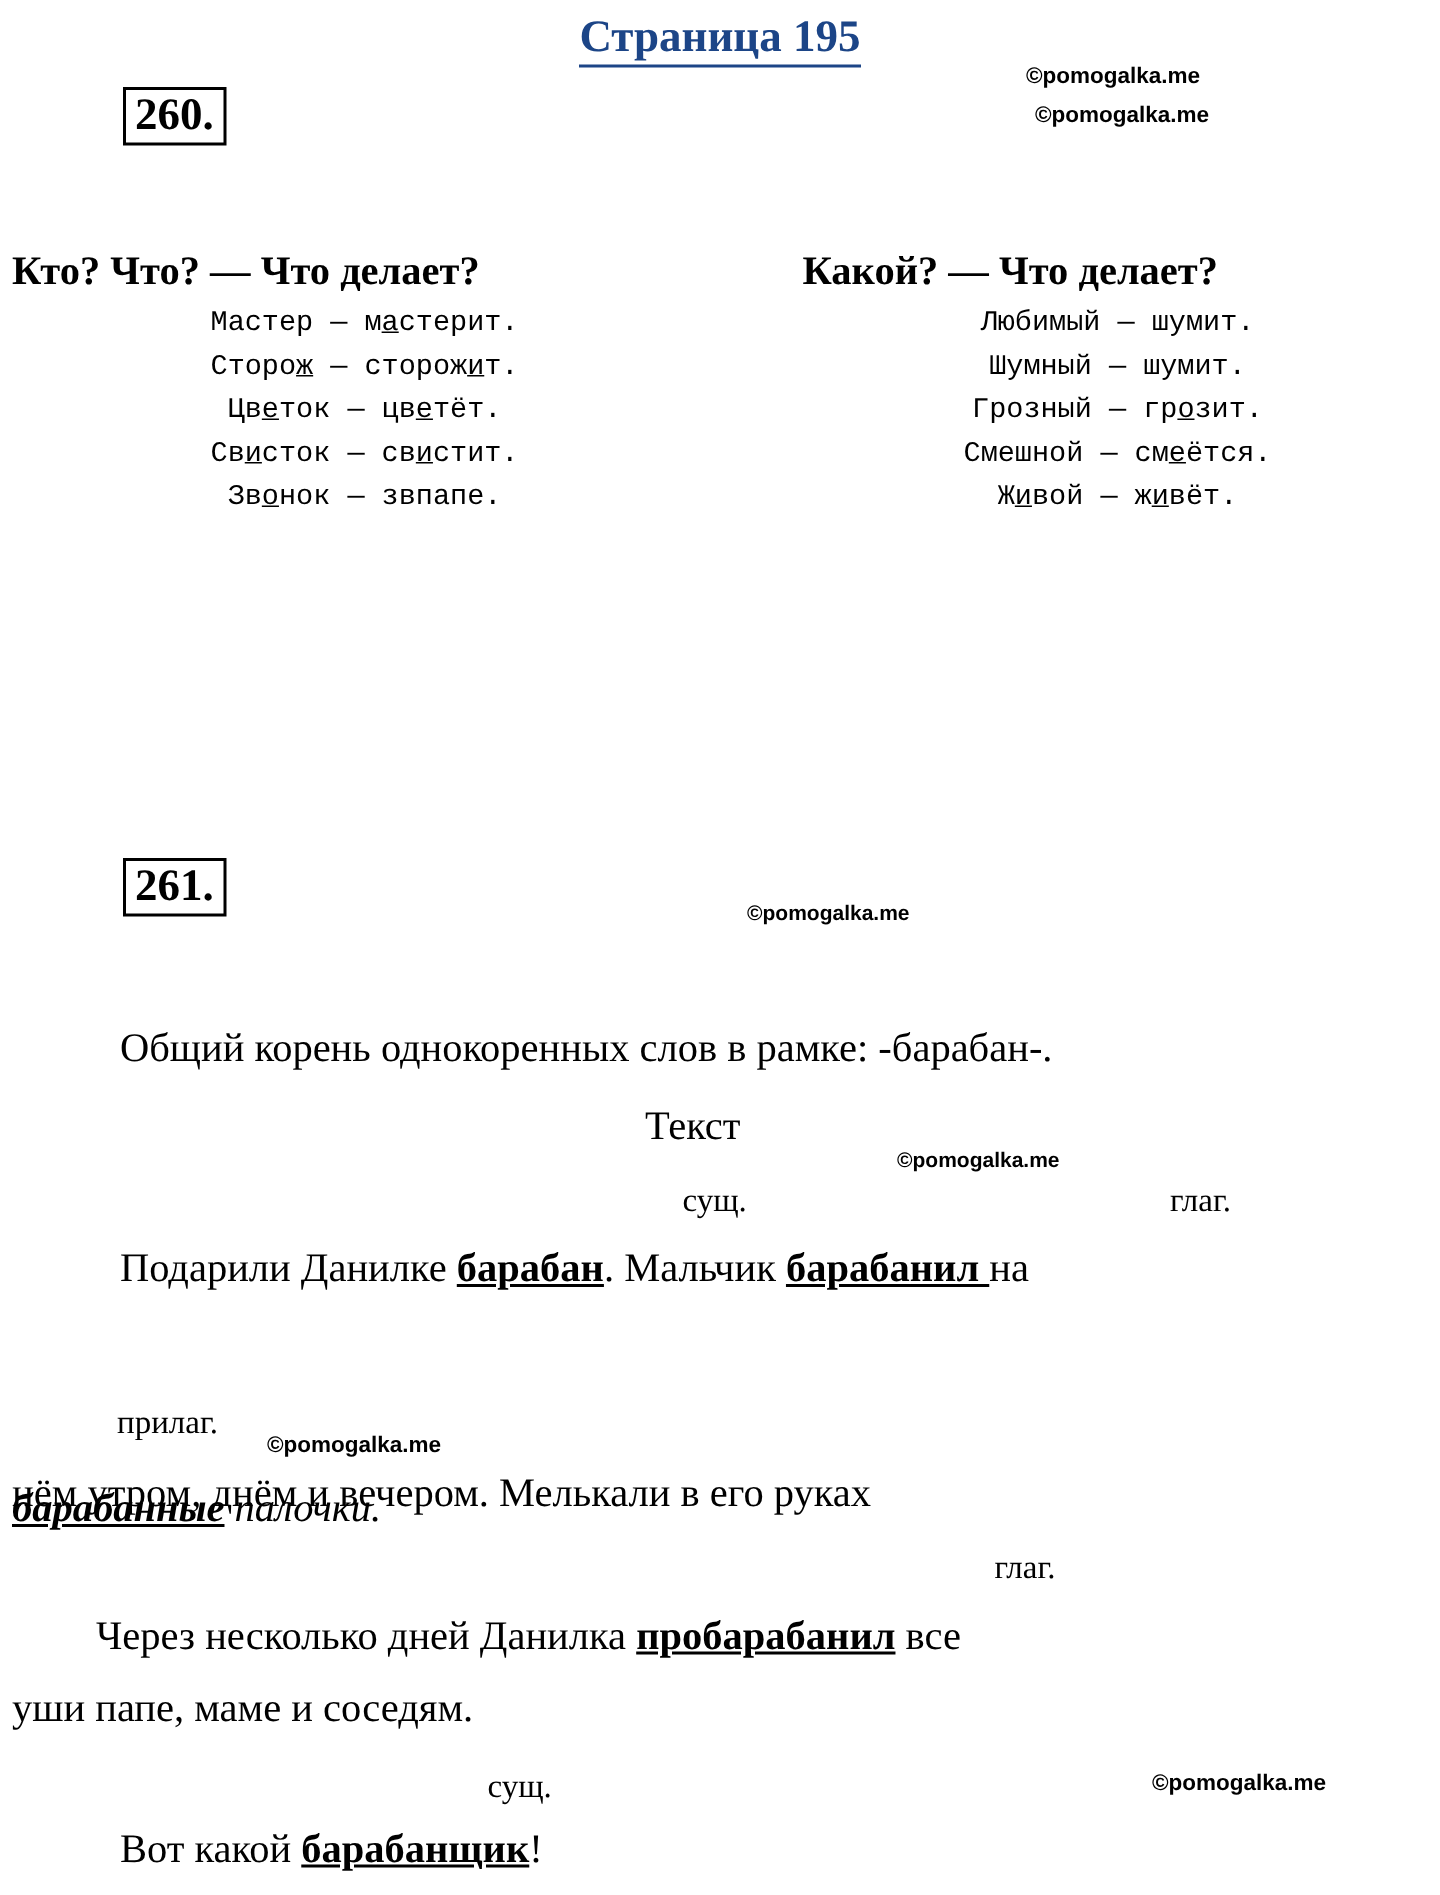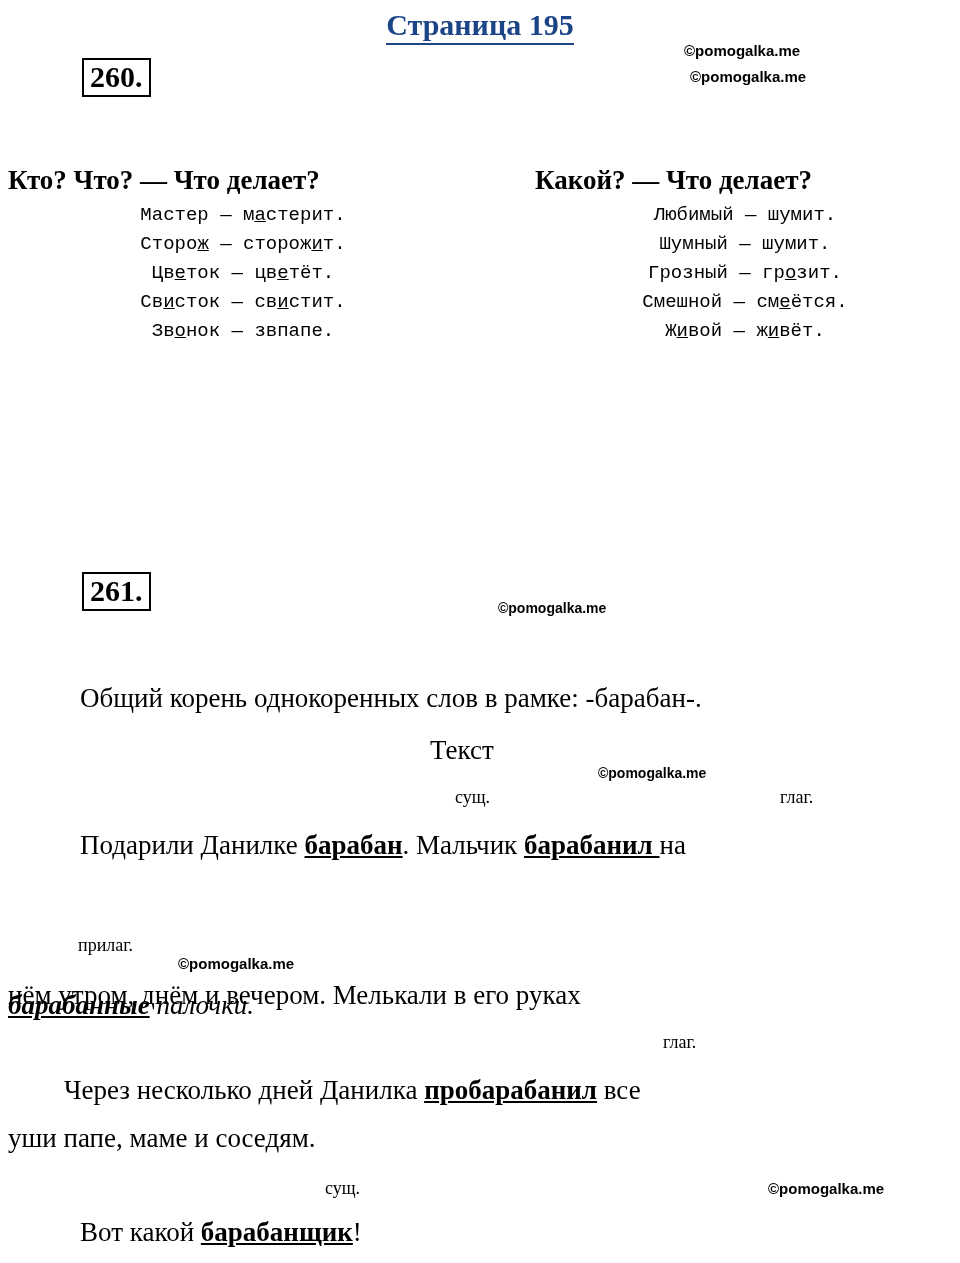--- a/index.html
+++ b/index.html
@@ -90,21 +90,21 @@
   .pair-line, .col-head { line-height: 1.52; }
 
   .body-text {
     position: absolute;
     font-size: 27px;
     font-family: "Liberation Serif", serif;
     line-height: 1.5;
   }
   .label-small {
     position: absolute;
-    font-size: 18px;
+    font-size: 22px;
     font-family: "Liberation Serif", serif;
   }
   b.uw {
     font-weight: bold;
     text-decoration: underline;
   }
   #ex261-line1 { top: 678px; left: 80px; width: 880px; white-space: nowrap; }
   #ex261-tekst { top: 730px; left: 430px; font-size: 27px; }
   #ex261-para1 { top: 825px; left: 80px; width: 880px; }
   #ex261-para2 { top: 975px; left: 8px; width: 900px; }

